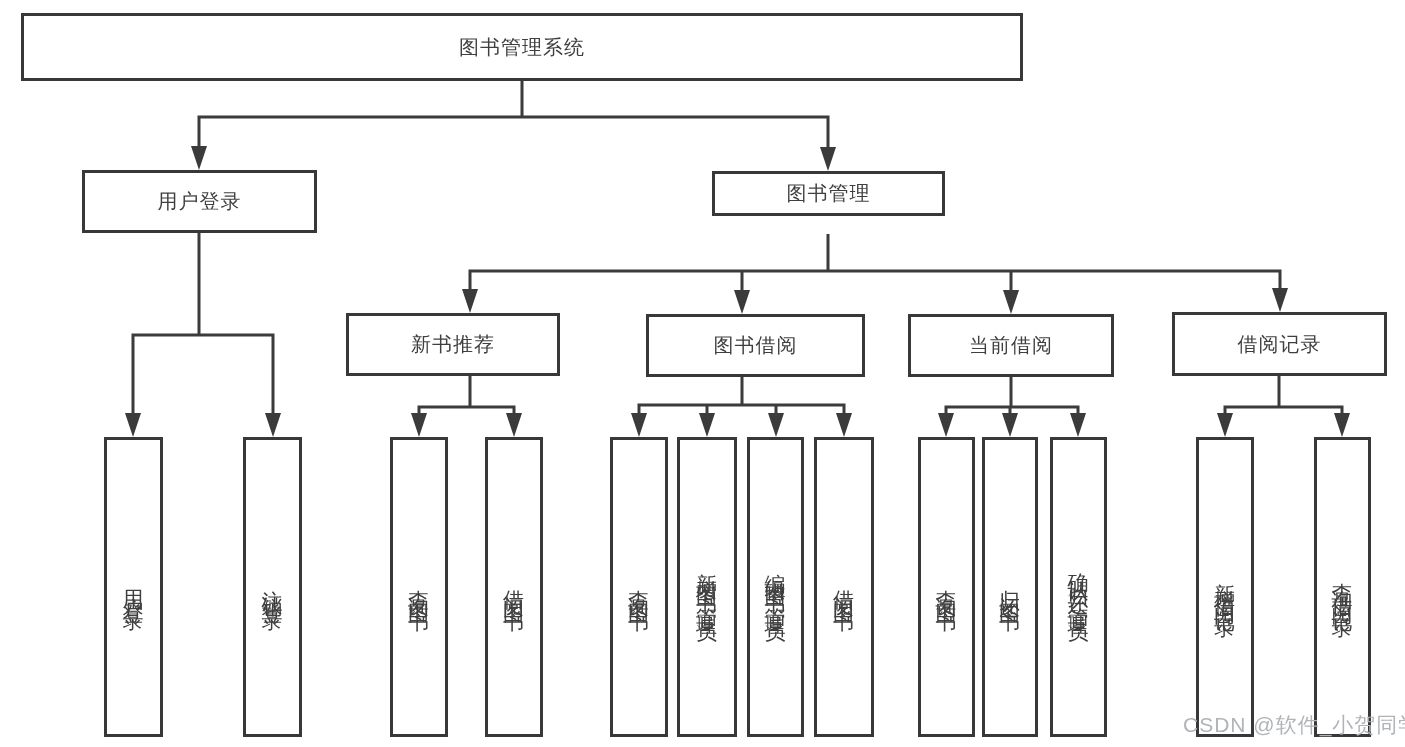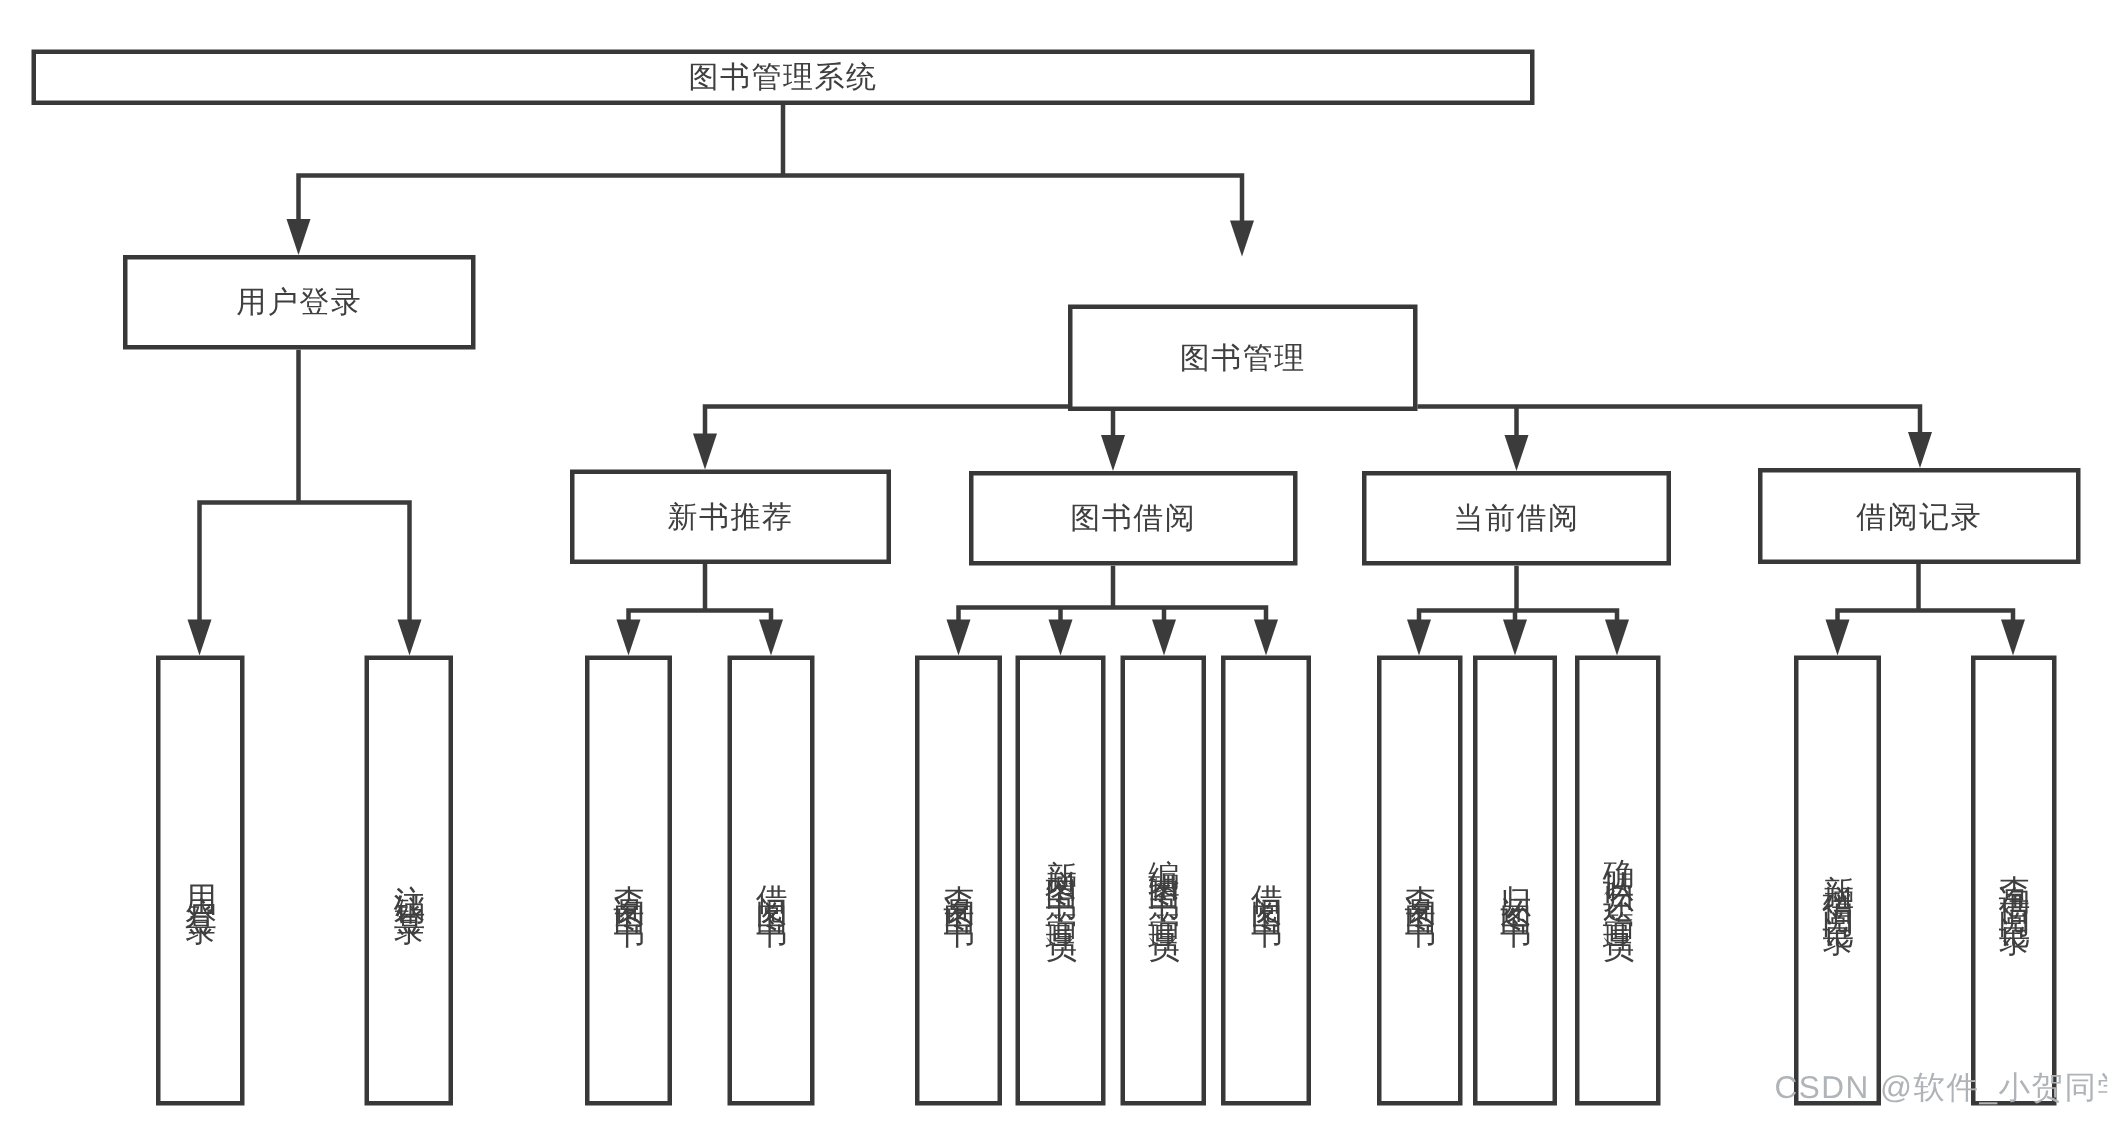--- a/index.html
+++ b/index.html
@@ -101,26 +101,26 @@
       <polygon points="768,413 784,413 776,437"></polygon>
       <polygon points="836,413 852,413 844,437"></polygon>
       <polygon points="938,413 954,413 946,437"></polygon>
       <polygon points="1002,413 1018,413 1010,437"></polygon>
       <polygon points="1070,413 1086,413 1078,437"></polygon>
       <polygon points="1217,413 1233,413 1225,437"></polygon>
       <polygon points="1334,413 1350,413 1342,437"></polygon>
     </g>
   </svg>
 
-  <div class="node hnode" style="left:21px; top:13px; width:1002px; height:37px;margin-top:20px;">图书管理系统</div>
+  <div class="node hnode" style="left:21px; top:13px; width:1002px; height:68px;">图书管理系统</div>
 
   <div class="node hnode" style="left:82px; top:170px; width:235px; height:63px;">用户登录</div>
-  <div class="node hnode" style="left:712px; top:171px; width:233px; height:71px;margin-top:32px;">图书管理</div>
+  <div class="node hnode" style="left:712px; top:171px; width:233px; height:45px;">图书管理</div>
 
-  <div class="node hnode" style="left:380px; top:313px; width:214px; height:63px;">新书推荐</div>
+  <div class="node hnode" style="left:346px; top:313px; width:214px; height:63px;">新书推荐</div>
   <div class="node hnode" style="left:646px; top:314px; width:219px; height:63px;">图书借阅</div>
   <div class="node hnode" style="left:908px; top:314px; width:206px; height:63px;">当前借阅</div>
   <div class="node hnode" style="left:1172px; top:312px; width:215px; height:64px;">借阅记录</div>
 
   <div class="node leaf" style="left:104px; top:437px; width:59px; height:300px;">
     <span>用户登录</span>
   </div>
   <div class="node leaf" style="left:243px; top:437px; width:59px; height:300px;">
     <span>注销登录</span>
   </div>

